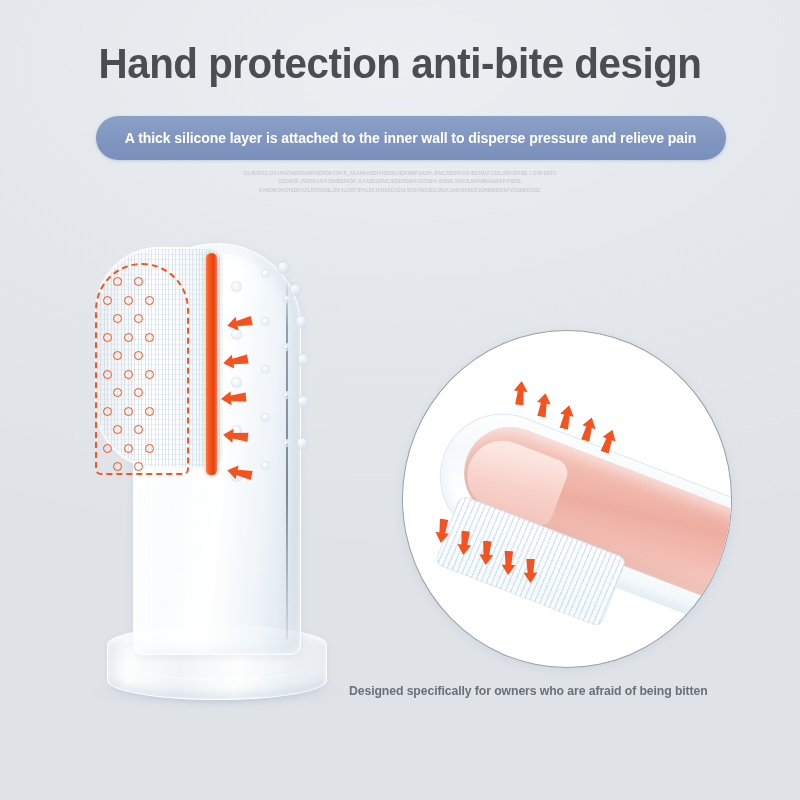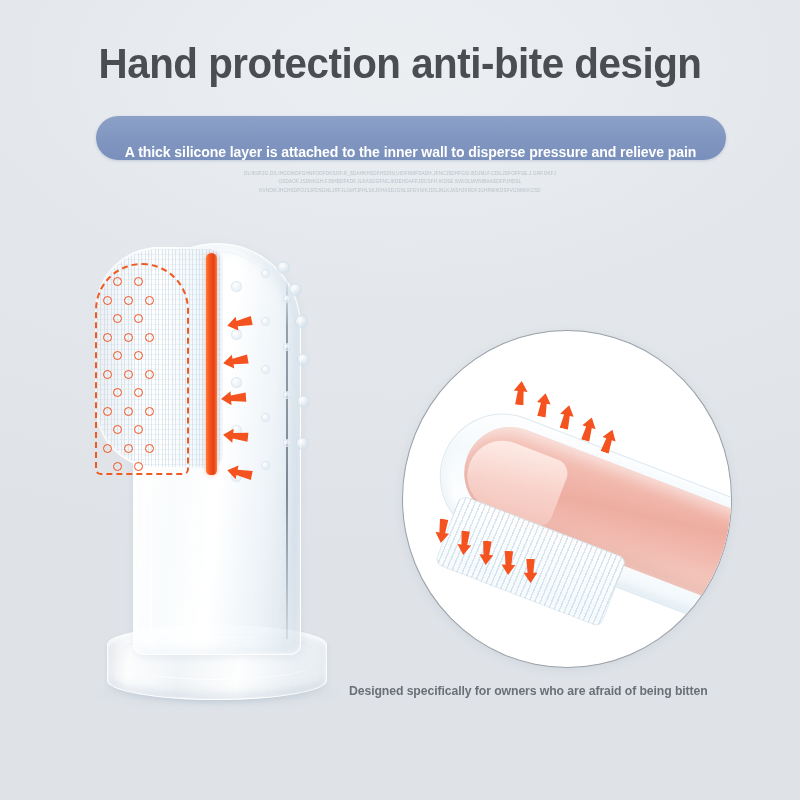--- a/index.html
+++ b/index.html
@@ -21,21 +21,21 @@
     font-family:"Liberation Sans", sans-serif;
     transform:scaleX(0.96); transform-origin:50% 50%;
     white-space:nowrap;
   }
 
   #subtitle-banner {
     position:absolute; top:116px; left:96px;
     width:630px; height:44px;
     background:linear-gradient(180deg,#8ba1c7 0%,#8096c0 55%,#7a90bc 100%);
     border-radius:22px;
-    display:flex; align-items:flex-end; justify-content:center;
+    display:flex; align-items:center; justify-content:center;
     box-shadow:0 1px 3px rgba(90,110,150,.25);
   }
   #subtitle-banner span {
     color:#ffffff; font-size:14.5px; font-weight:bold;
     letter-spacing:-0.1px; white-space:nowrap;
     transform:scaleX(0.97);
   }
 
   #micro-text {
     position:absolute; top:170px; left:0; width:800px;

